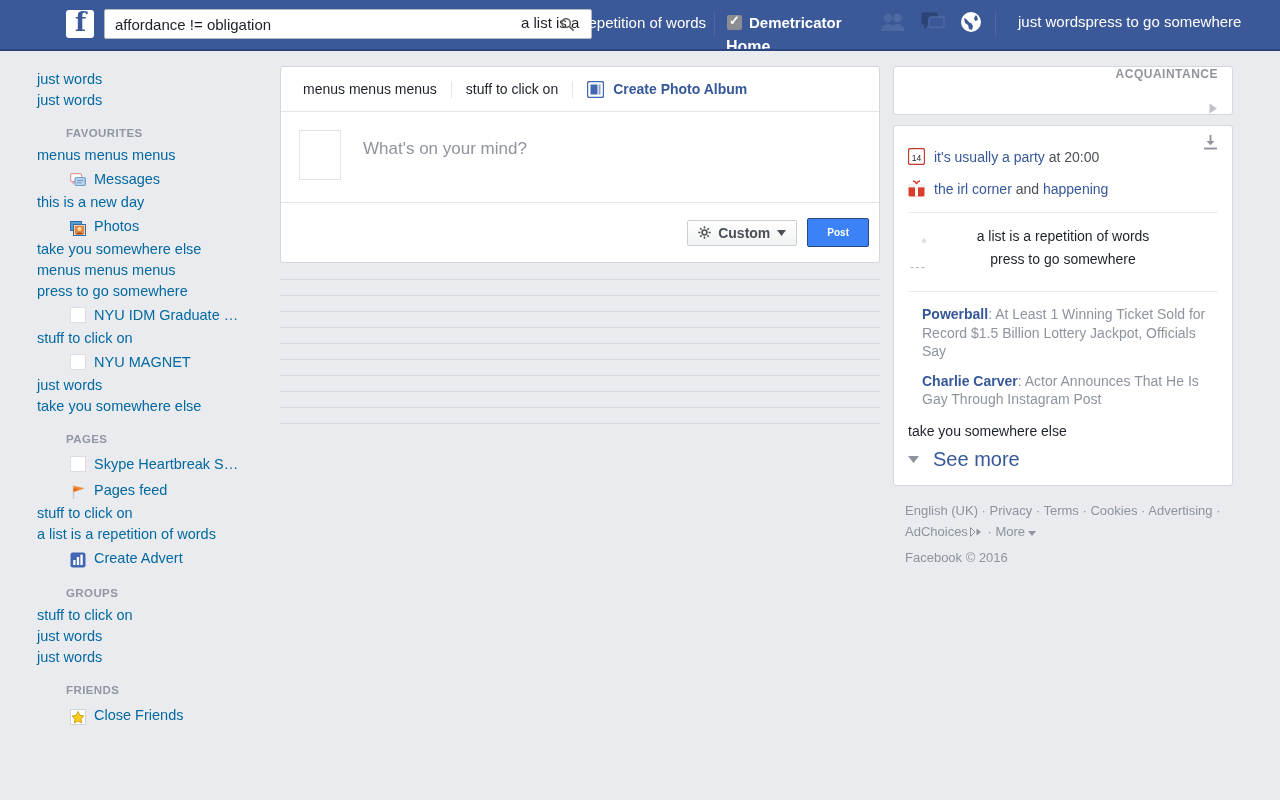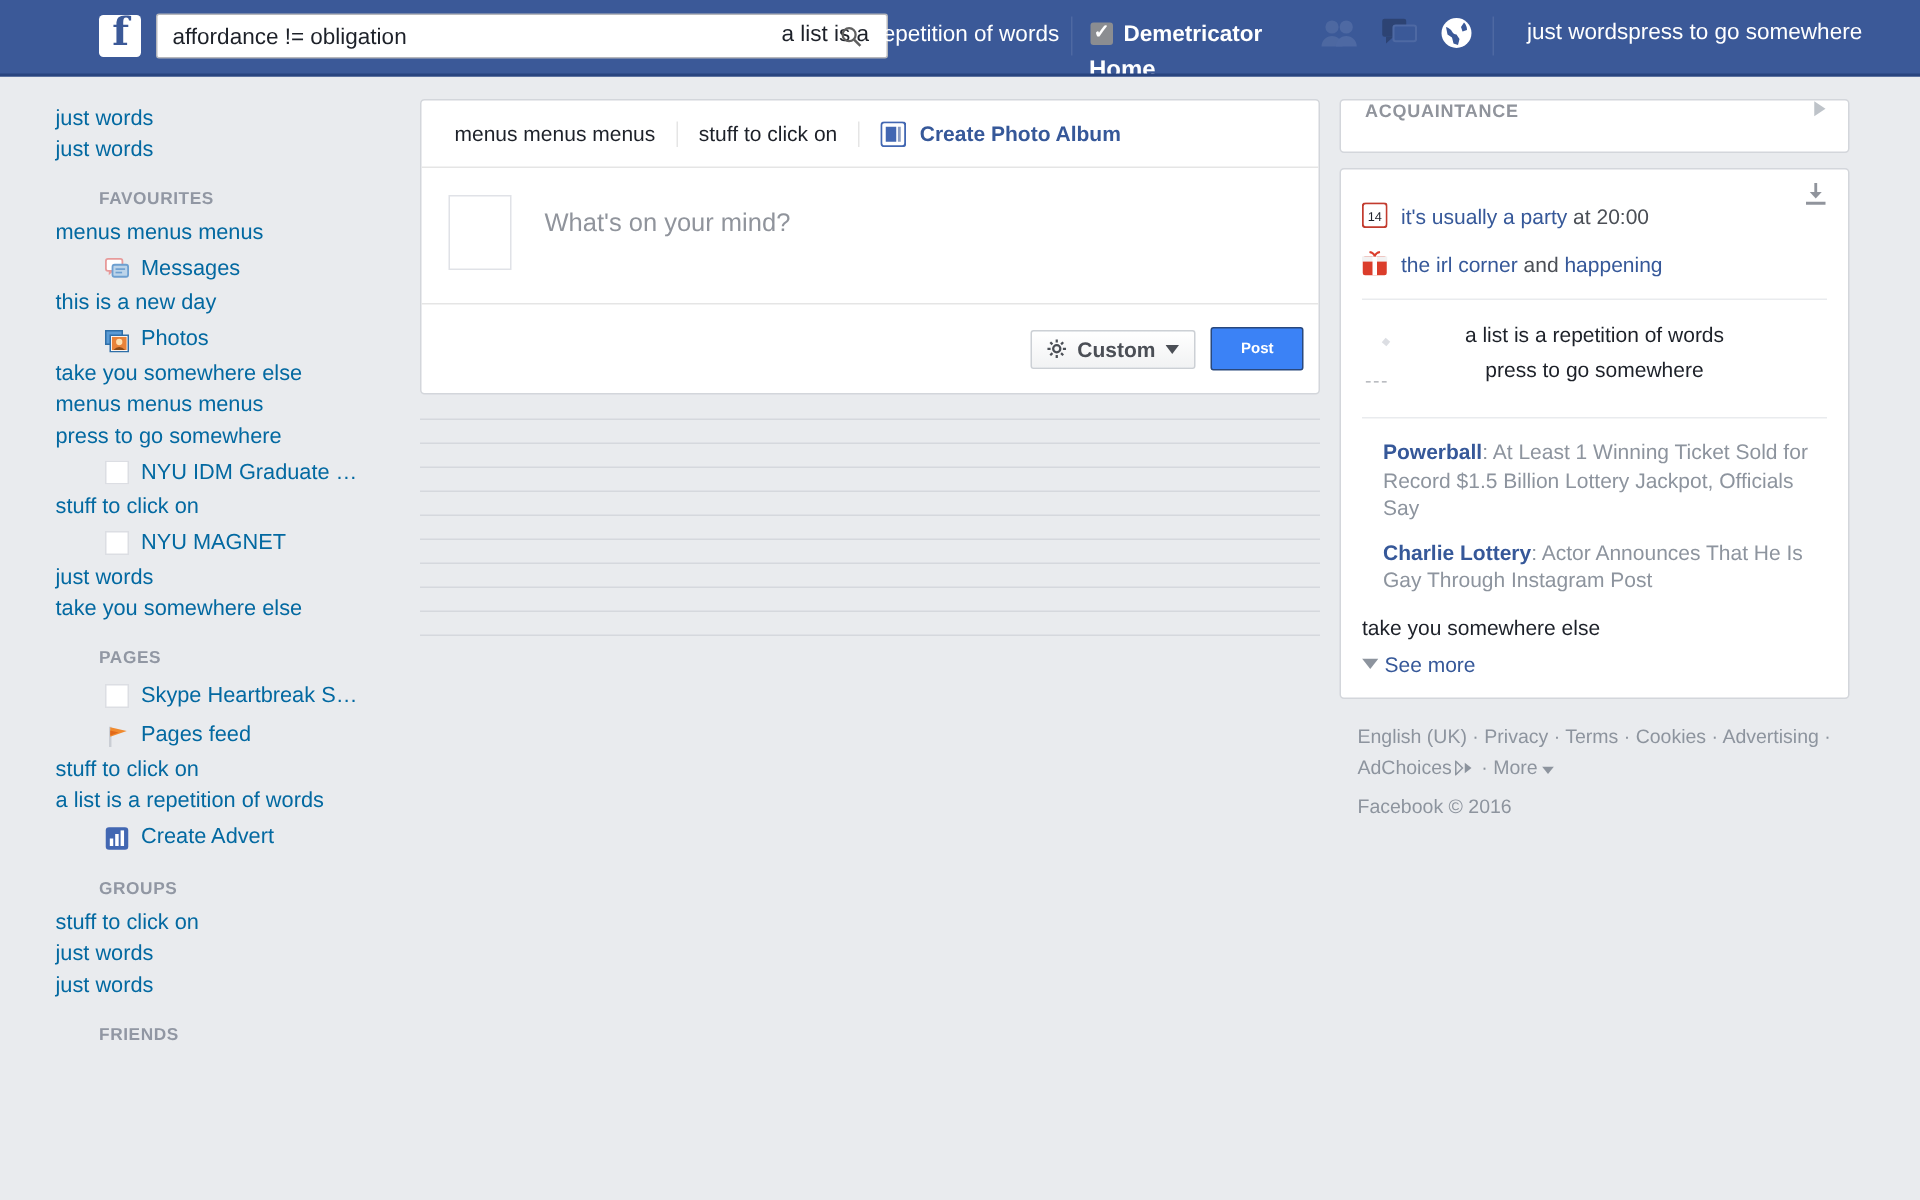--- a/index.html
+++ b/index.html
@@ -134,36 +134,36 @@
     height: 29px; padding: 0 19px; display: flex; align-items: center;
     background: #3b82f6; border: 1px solid #29487d; border-radius: 2px;
     font-size: 10px; font-weight: bold; color: #fff; cursor: pointer;
   }
   #feed-lines { margin-top: 16px; }
   .feed-line { height: 1px; background: #d5d8dd; margin-bottom: 15px; }
 
   
   #right-col { position: absolute; left: 893px; top: 66px; width: 340px; }
   .rcard { background: #fff; border: 1px solid #d3d6db; border-radius: 3px; }
-  #acq-card { height: 36px; display: flex; align-items: flex-start; padding: 0 14px 0 16px; }
+  #acq-card { height: 49px; display: flex; align-items: flex-end; padding: 0 14px 0 16px; flex-direction: column; }
   #acq-label { font-size: 12px; font-weight: bold; color: #90949c; letter-spacing: 0.5px; flex: 1; }
   #ticker-card { margin-top: 10px; padding: 8px 14px 14px 14px; position: relative; }
   #dl-icon { position: absolute; right: 14px; top: 9px; }
   .tick-row { display: flex; align-items: flex-start; gap: 9px; margin-top: 14px; font-size: 14px; color: #4b4f56; line-height: 18px; }
   .tick-row .lk { color: #365899; }
   .tick-row .lk-b { color: #365899; }
   #ticker-mid { margin-top: 14px; border-top: 1px solid #e9ebee; padding-top: 12px; position: relative; }
   .center-line { text-align: center; font-size: 14px; color: #1d2129; line-height: 23px; }
   #dashes { position: absolute; left: 2px; bottom: -3px; font-size: 13px; color: #b6b9be; letter-spacing: 1px; }
   #tick-tiny { position:absolute; left: 14px; top: 26px; width:4px; height:4px; background:#dcdee3; transform: rotate(40deg);}
   #news-block { margin-top: 20px; border-top: 1px solid #e9ebee; padding-top: 13px; }
   .news-item { font-size: 14px; line-height: 18.5px; color: #8d949e; margin-bottom: 11px; padding-left: 14px; }
   .news-item b { color: #365899; }
   #ticker-foot { font-size: 14px; color: #1d2129; margin-top: 14px; }
-  #see-more { display: flex; align-items: center; gap: 4px; margin-top: 9px; font-size: 14px; color: #365899; cursor: pointer; }
+  #see-more { display: flex; align-items: center; gap: 14px; margin-top: 9px; font-size: 20px; color: #365899; cursor: pointer; }
   #footer { margin-top: 14px; padding-left: 12px; }
   #footer-links { font-size: 13px; color: #8d949e; line-height: 21px; }
   #footer-links a { color: #8d949e; text-decoration: none; }
   #footer-copy { font-size: 13px; color: #8d949e; margin-top: 8px; }
 </style>
 </head>
 <body>
 
 <div id="topbar">
 
@@ -280,20 +280,27 @@
         </svg></span>
       <span>Create Advert</span>
     </div>
     <div class="spacer-6"></div>
     <div class="lhead">GROUPS</div>
     <div class="lrow"><span>stuff to click on</span></div>
     <div class="lrow"><span>just words</span></div>
     <div class="lrow"><span>just words</span></div>
     <div class="spacer-6"></div>
     <div class="lhead">FRIENDS</div>
+    <div class="lrow icon-row">
+      <span class="sicon"><svg viewBox="0 0 16 16" width="16" height="16">
+          <rect x="0.5" y="0.5" width="15" height="15" fill="#fff" stroke="#cfd2d7" stroke-width="1"></rect>
+          <path d="M8 2.4 L9.85 6.35 L14 6.95 L11 10 L11.75 14.1 L8 12.1 L4.25 14.1 L5 10 L2 6.95 L6.15 6.35 Z" fill="#fbcb1e" stroke="#c79a0c" stroke-width="0.8"></path>
+        </svg></span>
+      <span>Close Friends</span>
+    </div>
   </div>
 
 <div id="center-col">
   <div id="composer">
     <div id="composer-tabs">
       <div class="ctab">menus menus menus</div>
       <div class="ctab-sep"></div>
       <div class="ctab">stuff to click on</div>
       <div class="ctab-sep"></div>
       <div id="photo-album">
@@ -391,21 +398,21 @@
 
     <div id="ticker-mid">
       <div id="tick-tiny"></div>
       <div class="center-line">a list is a repetition of words</div>
       <div class="center-line">press to go somewhere</div>
       <div id="dashes">---</div>
     </div>
 
     <div id="news-block">
         <div class="news-item"><b>Powerball</b><span>: At Least 1 Winning Ticket Sold for Record $1.5 Billion Lottery Jackpot, Officials Say</span></div>
-        <div class="news-item"><b>Charlie Lottery</b><span>: Actor Announces That He Is Gay Through Instagram Post</span></div>
+        <div class="news-item"><b>Charlie Carver</b><span>: Actor Announces That He Is Gay Through Instagram Post</span></div>
       </div>
 
     <div id="ticker-foot">take you somewhere else</div>
 
     <div id="see-more">
       <svg width="11" height="7" viewBox="0 0 11 7">
         <path d="M0 0 L11 0 L5.5 7 Z" fill="#8d949e"></path>
       </svg>
       <span>See more</span>
     </div>

